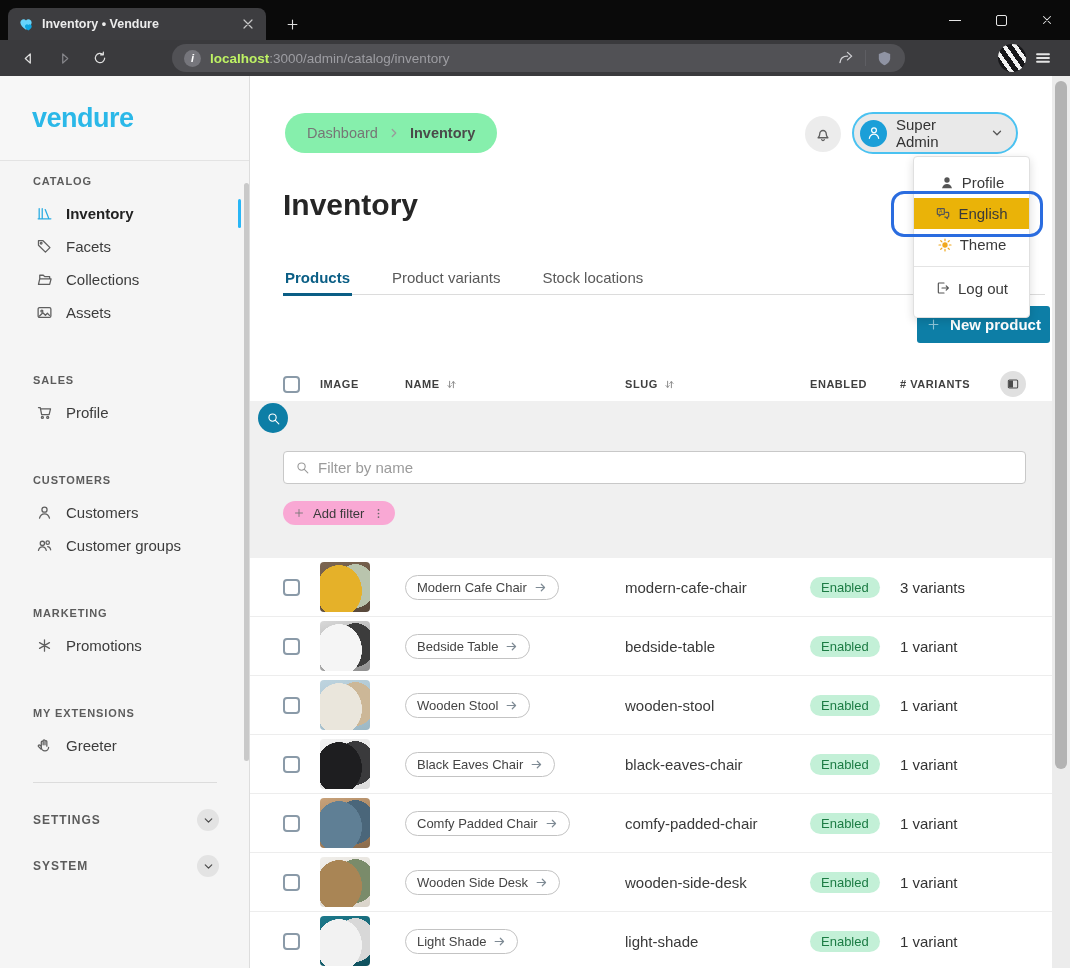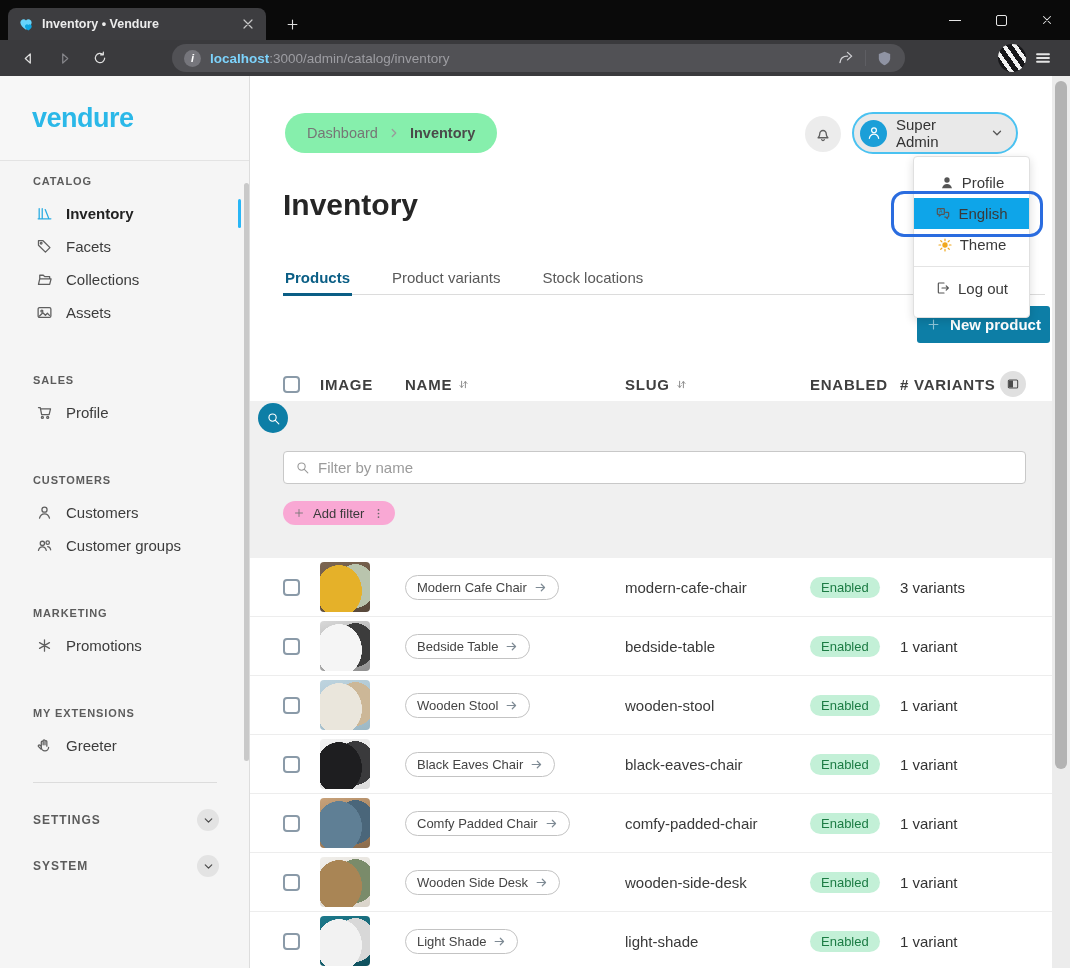--- a/index.html
+++ b/index.html
@@ -19,21 +19,21 @@
   .win-max { width:11px; height:11px; border:1.5px solid #e6e6e6; border-radius:2px; }
   .win-min { width:12px; height:0; border-top:1.5px solid #e6e6e6; }
 
   .toolbar { height:36px; background:#3a3a3d; display:flex; align-items:center; padding:0 10px; flex:none; }
   .navbtn { width:36px; height:28px; display:flex; align-items:center; justify-content:center; color:#e0e0e0; }
   .navbtn.dim { color:#85858a; }
   .urlbar { margin-left:54px; width:733px; height:28px; background:#515155; border-radius:14px;
             display:flex; align-items:center; padding:0 12px; gap:9px; }
   .info-dot { width:17px; height:17px; border-radius:50%; background:#76767c; color:#fff; font-size:11px; font-weight:bold;
               display:flex; align-items:center; justify-content:center; font-style:italic; flex:none; }
-  .url-host { font-size:13.5px; color:#7dd3fc; font-weight:bold; }
+  .url-host { font-size:13.5px; color:#bef264; font-weight:bold; }
   .url-path { font-size:13.5px; color:#9d9da2; }
   .url-actions { margin-left:auto; display:flex; align-items:center; gap:10px; color:#d2d2d6; }
   .url-sep { width:1px; height:16px; background:#5e5e63; }
   .avatar-btn { margin-left:auto; width:28px; height:28px; border-radius:50%;
                 background:repeating-linear-gradient(55deg,#f2f2f2 0 4px,#17171a 4px 9px); flex:none; }
   .burger { width:34px; height:28px; display:flex; align-items:center; justify-content:center; color:#e4e4e4; }
 
   
   .app { flex:1; display:flex; min-height:0; }
 
@@ -79,21 +79,21 @@
           display:flex; align-items:center; justify-content:center; flex:none; }
   .user-avatar .ic { width:16px; height:16px; }
   .user-name { font-size:15px; color:#333; flex:1; }
   .user-chev { width:14px; height:14px; color:#555; }
 
   .user-menu { position:absolute; left:663px; top:80px; width:117px; background:#fff; border:1px solid #e0e0e0;
           border-radius:4px; box-shadow:0 3px 10px rgba(0,0,0,.14); padding:10px 0 14px; z-index:40; }
   .menu-item { height:31px; display:flex; align-items:center; justify-content:center; gap:7px; font-size:15px;
           color:#3a3a3a; cursor:pointer; }
   .menu-item .ic { width:16px; height:16px; color:#555; }
-  .menu-item.active { background:#0ea5e9; }
+  .menu-item.active { background:#eab308; }
   .menu-item.divider-before { border-top:1px solid #e4e4e4; margin-top:6px; padding-top:6px; height:37px; }
   .menu-item .ic-sun { color:#f0a71c; }
   .focus-box { position:absolute; left:641px; top:115px; width:152px; height:46px; border:3px solid var(--focus-outline);
           border-radius:13px; z-index:45; pointer-events:none; }
 
   .page-title { position:absolute; left:33px; top:112px; font-size:30px; font-weight:bold; color:#262626; }
 
   .tabs { position:absolute; left:33px; right:25px; top:185px; height:34px; border-bottom:1px solid #dcdcdc;
           display:flex; gap:38px; }
   .tab-item { display:flex; align-items:center; font-size:15px; color:#595959; position:relative; cursor:pointer; padding:0 2px; }
@@ -101,21 +101,21 @@
   .tab-item.active::after { content:""; position:absolute; left:0; right:0; bottom:-2px; height:3px; background:var(--tab-active); }
 
   .new-product { position:absolute; left:667px; top:230px; width:133px; height:37px; background:var(--primary);
           border:none; border-radius:3px; color:#fff; font-size:15px; font-weight:bold; font-family:inherit;
           display:flex; align-items:center; justify-content:center; gap:9px; z-index:10; cursor:pointer; }
   .new-product .ic { width:15px; height:15px; color:#8ec6d9; }
 
   .grid-cols { display:grid; grid-template-columns:37px 85px 220px 185px 90px 1fr; align-items:center;
           padding-left:33px; padding-right:30px; }
   .thead { position:absolute; left:0; right:18px; top:290px; height:36px; }
-  .th { font-size:15px; font-weight:bold; color:#3f3f3f; letter-spacing:0.05em; display:flex; align-items:center; gap:5px; }
+  .th { font-size:11px; font-weight:bold; color:#3f3f3f; letter-spacing:0.05em; display:flex; align-items:center; gap:5px; }
   .th .sort { display:none; width:13px; height:13px; color:#8a8a8a; }
   .th.sortable .sort { display:inline-block; }
   .cbx { width:17px; height:17px; border:2px solid #8a9aa8; border-radius:4px; background:#fff; cursor:pointer; }
   .colbtn { position:absolute; right:26px; top:5px; width:26px; height:26px; border-radius:50%; background:#e0e0e0;
           color:#4a4a4a; display:flex; align-items:center; justify-content:center; cursor:pointer; }
   .colbtn .ic { width:14px; height:14px; }
 
   .search-fab { position:absolute; left:8px; top:327px; width:30px; height:30px; border-radius:50%;
           background:var(--primary); color:#fff; display:flex; align-items:center; justify-content:center; z-index:12; cursor:pointer; }
   .search-fab .ic { width:15px; height:15px; }

